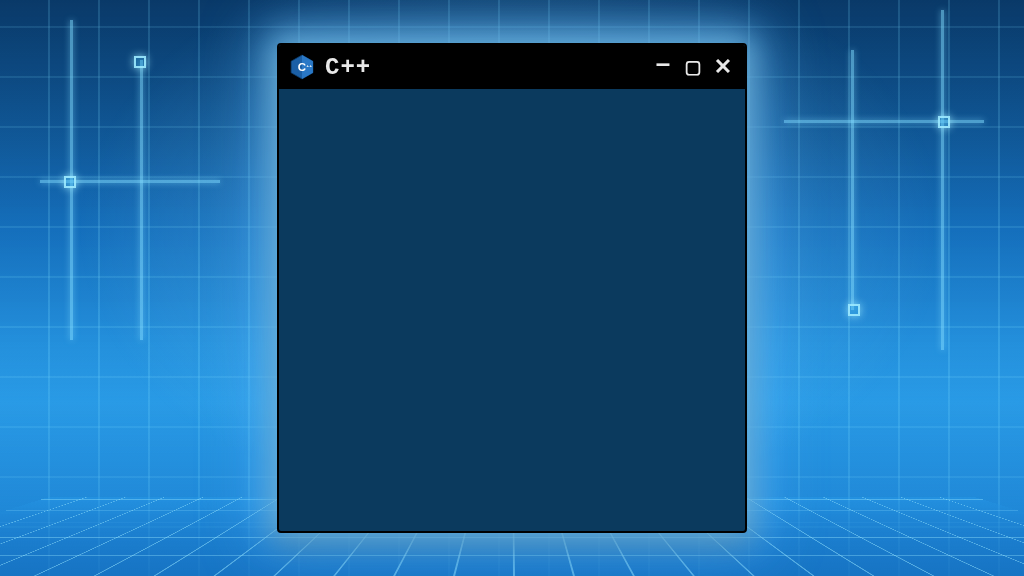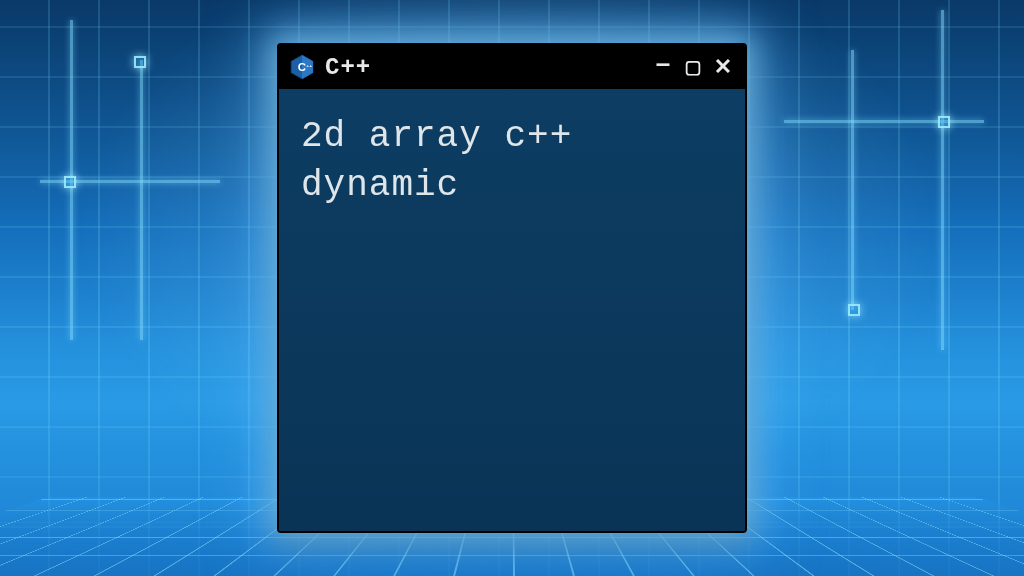--- a/index.html
+++ b/index.html
@@ -157,16 +157,13 @@
         <text x="84" y="50" text-anchor="middle" font-family="Arial" font-weight="bold" font-size="16" fill="#ffffff">+</text>
       </svg>
     </span>
     <span class="title-text">C++</span>
     <div class="win-controls">
       <span class="win-btn min">–</span>
       <span class="win-btn max">▢</span>
       <span class="win-btn close">✕</span>
     </div>
   </div>
-  <div class="content">
-    <span>2d array c++ dynamic</span>
-  </div>
 </div>
 
 </body></html>

